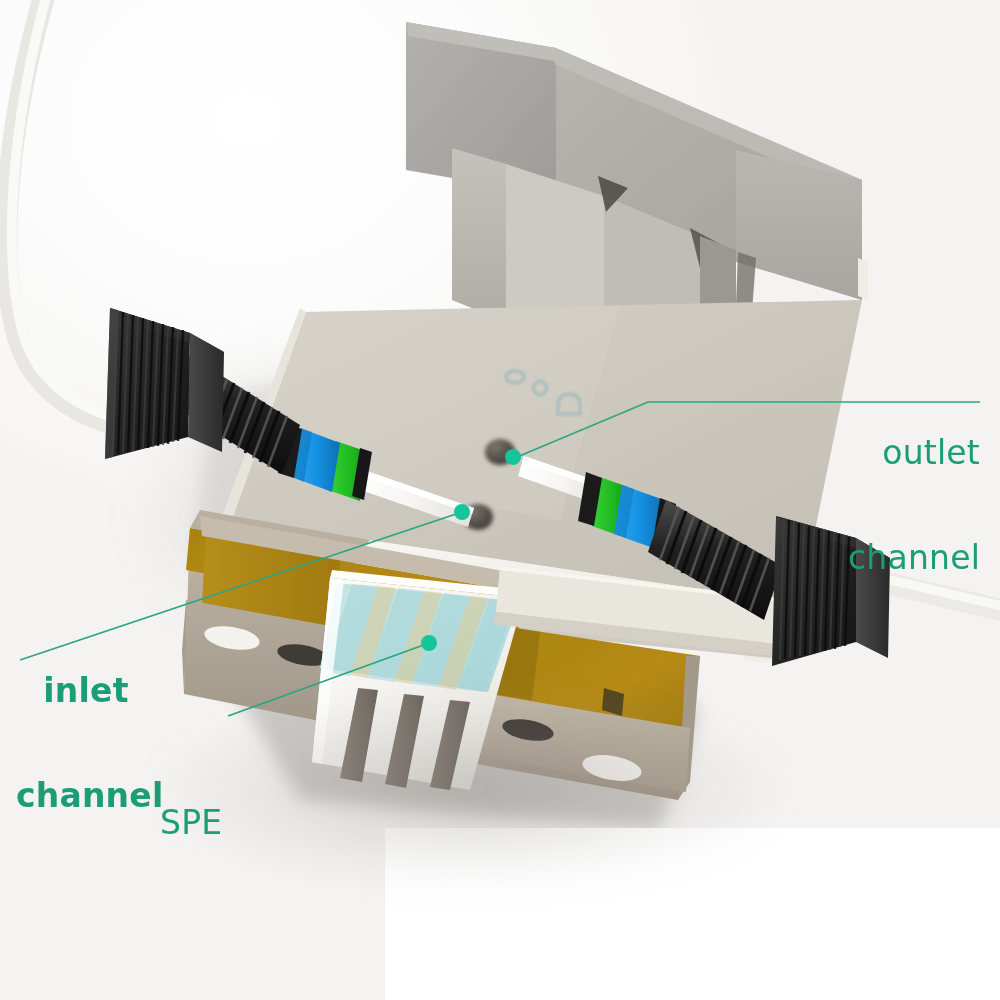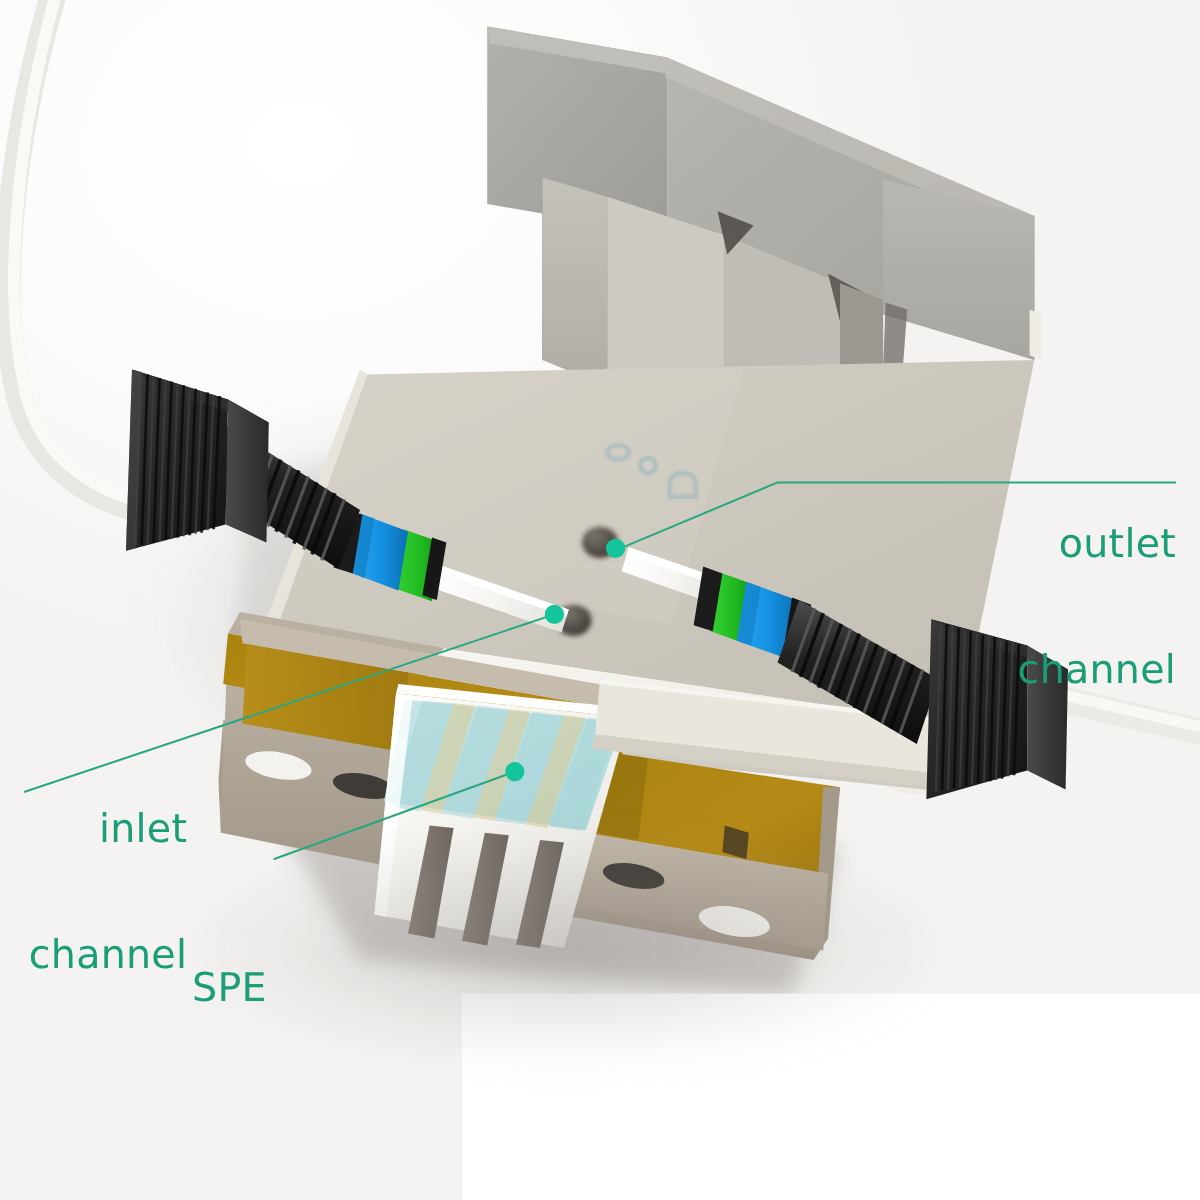--- a/index.html
+++ b/index.html
@@ -19,21 +19,21 @@
     position:absolute;
     color:#1a9e78;
     font-family:"DejaVu Sans","Liberation Sans",sans-serif;
     font-weight:400;
     letter-spacing:.2px;
     line-height:1.06;
     white-space:pre;
     user-select:none;
   }
   #anno-outlet{right:20px;top:366px;font-size:33px;text-align:right;}
-  #anno-inlet{left:16px;top:604px;font-size:33px;text-align:right;width:140px;}
+  #anno-inlet{left:16px;top:604px;font-size:33px;text-align:center;width:140px;font-weight:bold;}
   #anno-spe{left:160px;top:736px;font-size:33px;}
 
   
   #bottom-card{
     left:385px;top:828px;width:620px;height:180px;background:#ffffff;
   }
   
   #shadow-a{
     left:150px;top:690px;width:640px;height:200px;
     background:radial-gradient(ellipse at 50% 50%, rgba(120,115,110,.30) 0%, rgba(150,145,140,.13) 45%, rgba(255,255,255,0) 72%);

